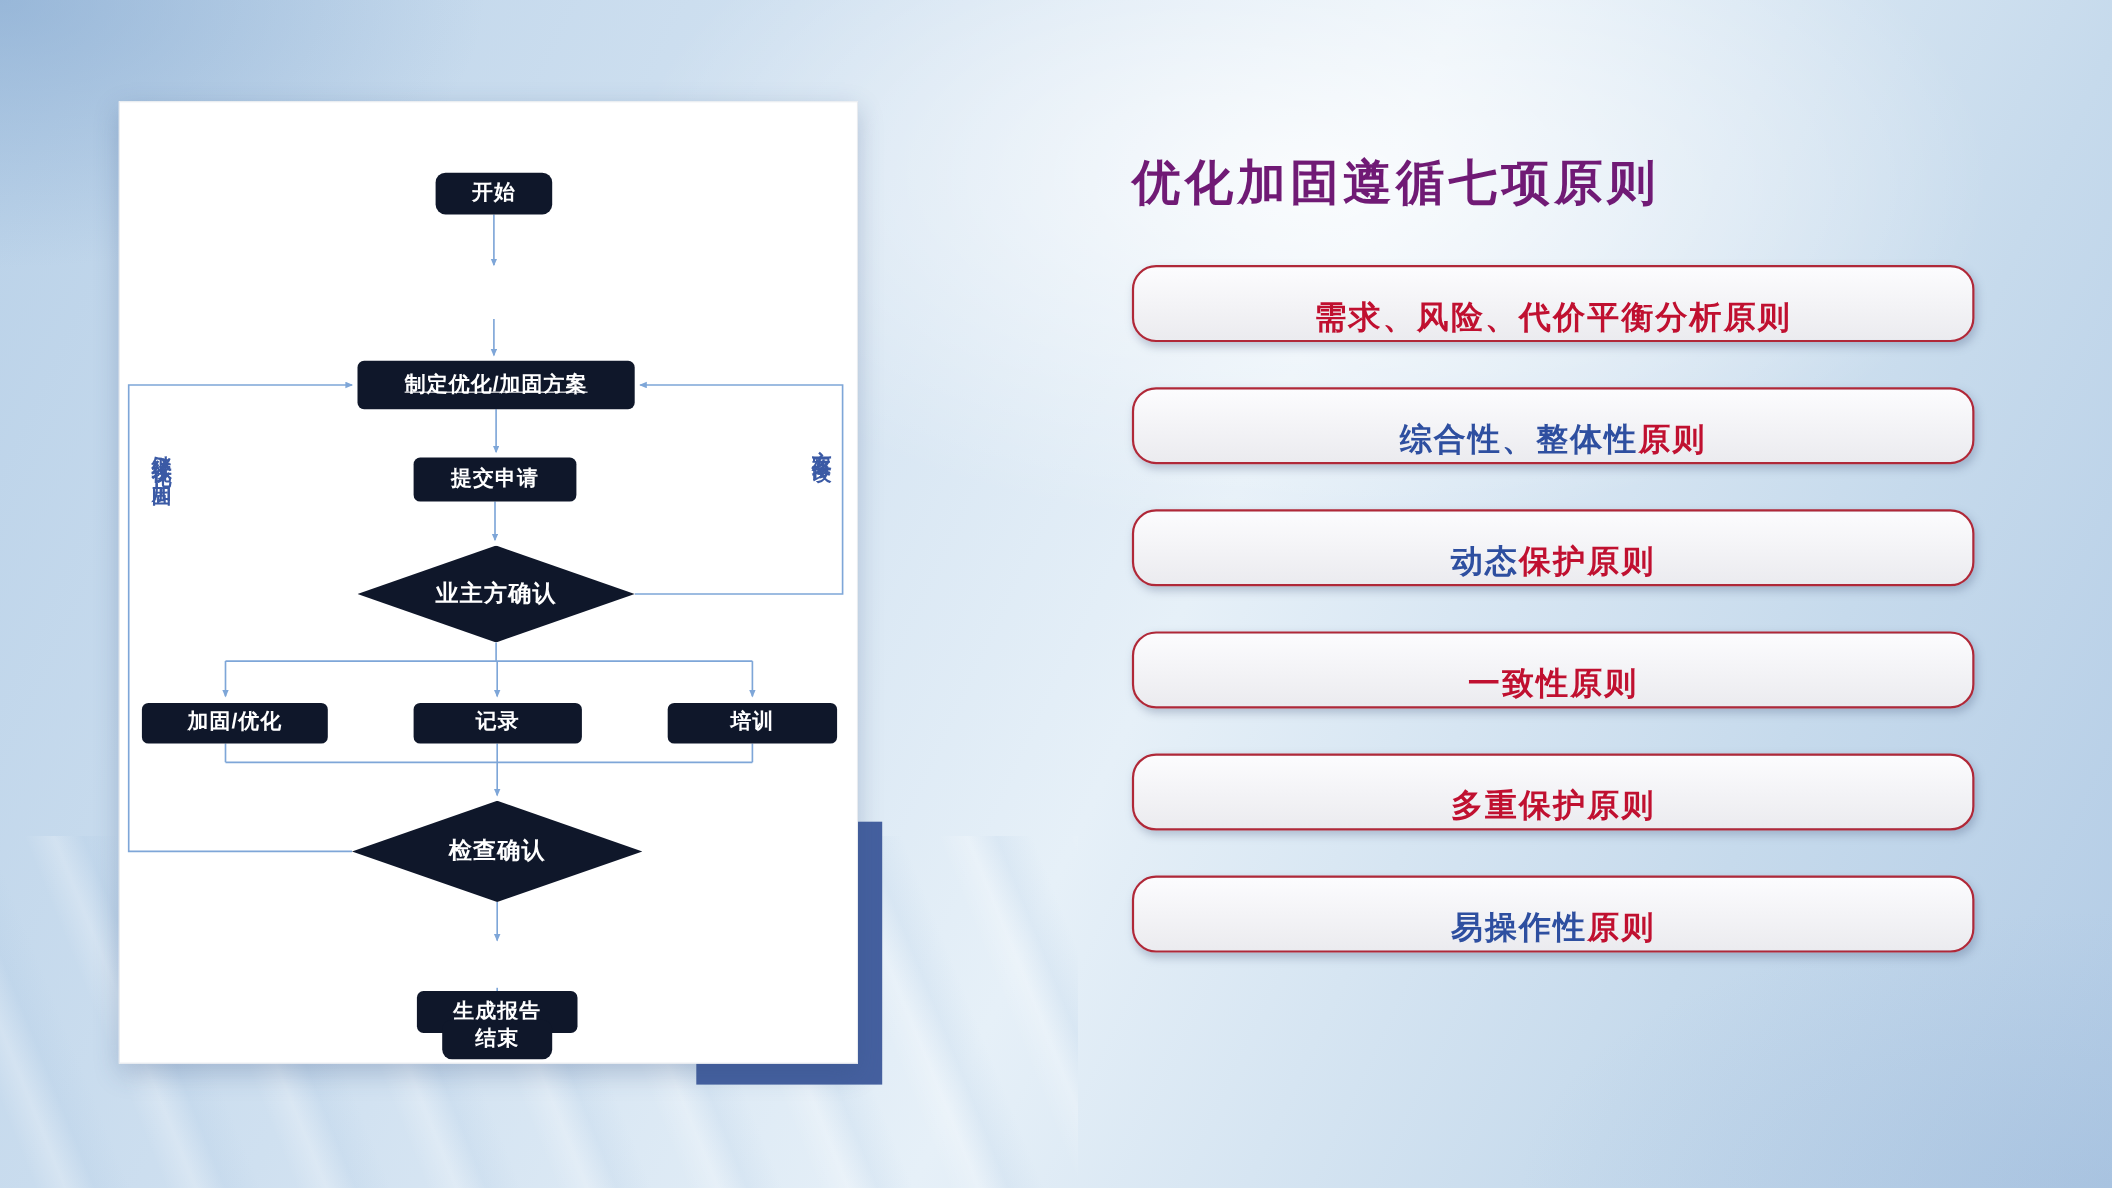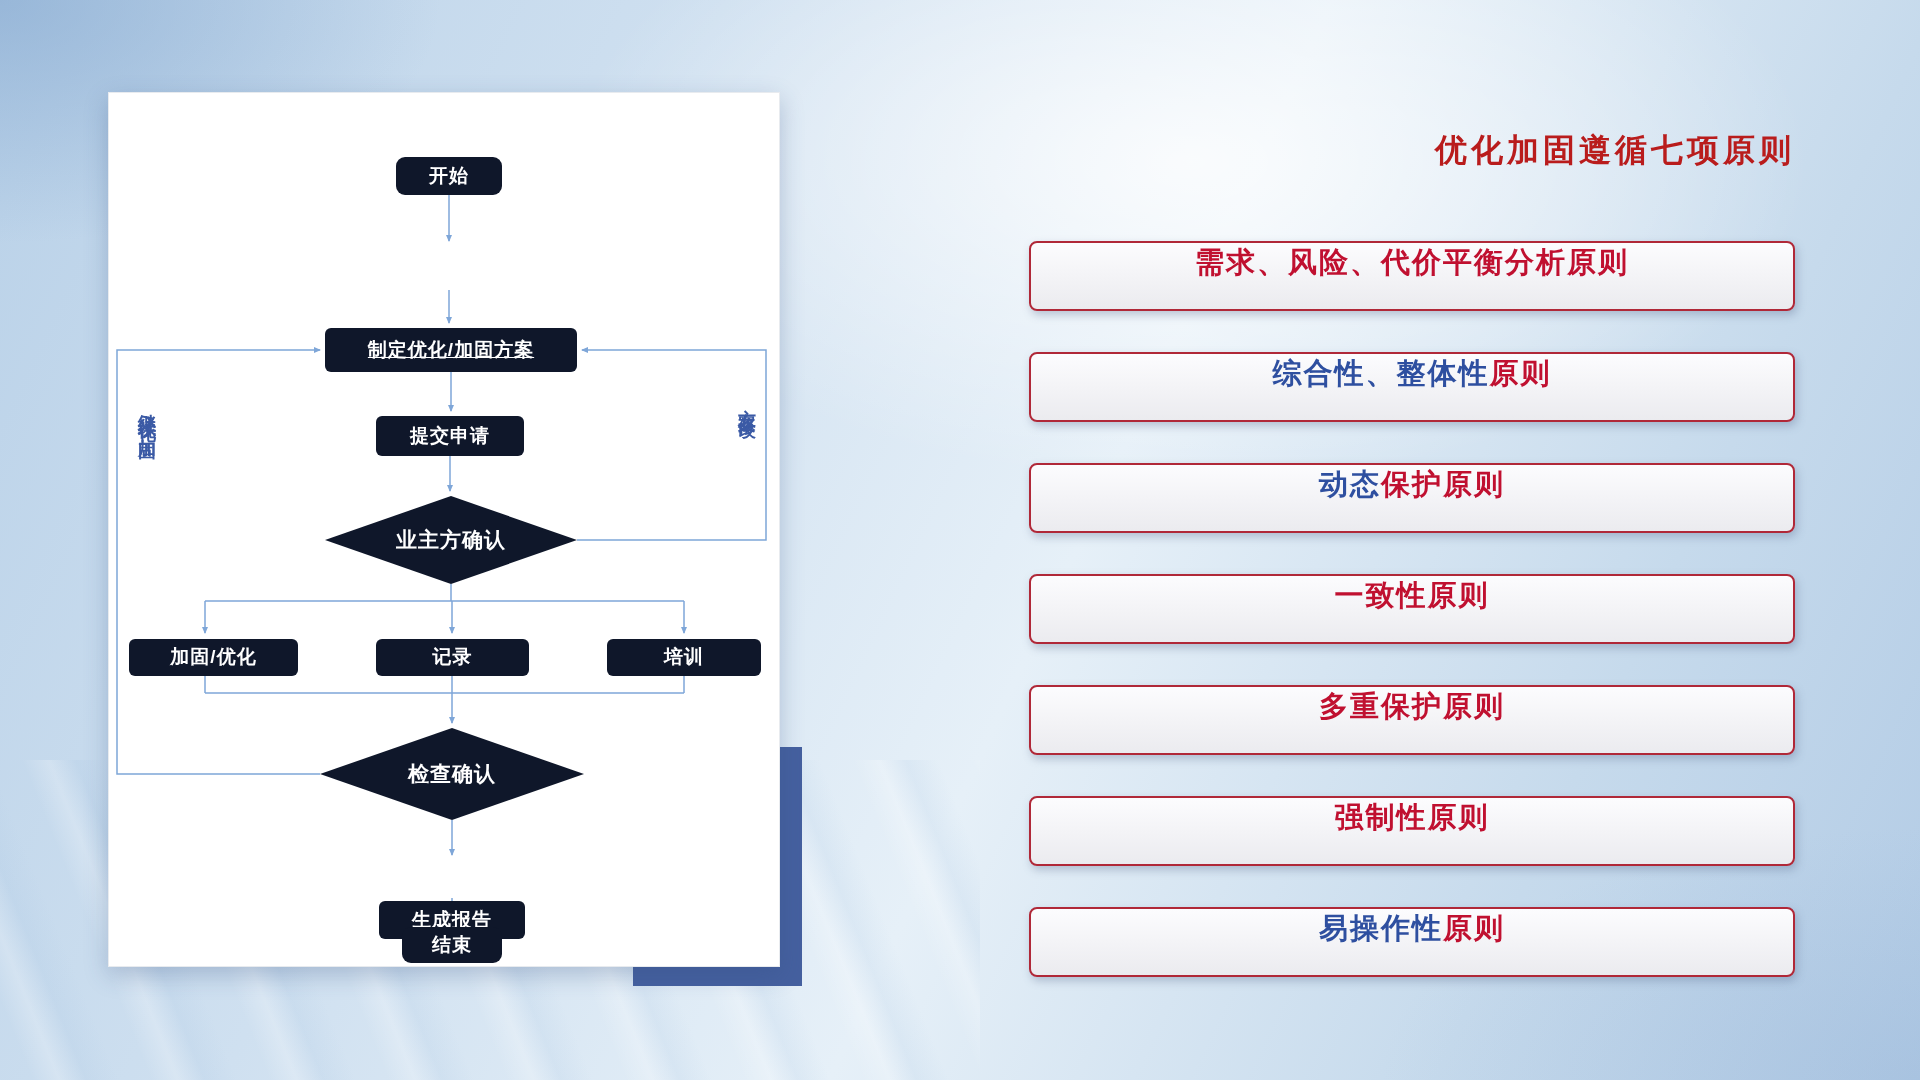--- a/index.html
+++ b/index.html
@@ -41,29 +41,29 @@
   .n-check  { left:211px; top:635px; width:264px; height:92px; }
   .n-report { left:270px; top:767px; width:146px; height:38px;margin-top:41px; }
   .n-end    { left:293px; top:834px; width:100px; height:36px; }
   .vlabel{
     position:absolute; writing-mode:vertical-rl; letter-spacing:4px;
     color:#3b5aa5; font-weight:700; font-size:18px;
   }
   .vl-left { left:26px;  top:306px; height:160px; }
   .vl-right{ left:626px; top:302px; height:110px; }
   .slide-title{
-    position:absolute; left:1029px; top:108px; width:766px; text-align:right;
-    font-size:32px; font-weight:700; color:#b91c1c; letter-spacing:4px;
+    position:absolute; left:1029px; top:108px; width:766px; text-align:left;
+    font-size:44px; font-weight:700; color:#701a75; letter-spacing:4px;
   }
   .principles{ position:absolute; left:1029px; top:241px; width:766px; }
   .principle{
-    height:66px; border:2px solid #b02838; border-radius:8px; margin-bottom:41px;
+    height:66px; border:2px solid #b02838; border-radius:22px; margin-bottom:41px;
     background:linear-gradient(#fcfcfe,#ebebef);
     box-shadow:2px 4px 8px rgba(90,105,140,.35);
-    display:flex; align-items:flex-start; justify-content:center;
+    display:flex; align-items:flex-end; justify-content:center;
     font-size:29px; font-weight:600; letter-spacing:2px;
   }
 </style>
 </head>
 <body>
 
 <div class="streaks"></div>
 <div class="accent-rect"></div>
 
 <div class="card">
@@ -126,19 +126,16 @@
       <span style="color: rgb(46, 79, 160);">动态</span>
       <span style="color: rgb(192, 16, 48);">保护原则</span>
     </div>
     <div class="principle">
       <span style="color: rgb(192, 16, 48);">一致性原则</span>
     </div>
     <div class="principle">
       <span style="color: rgb(192, 16, 48);">多重保护原则</span>
     </div>
     <div class="principle">
-      <span style="color: rgb(192, 16, 48);">强制性原则</span>
-    </div>
-    <div class="principle">
       <span style="color: rgb(46, 79, 160);">易操作性</span>
       <span style="color: rgb(192, 16, 48);">原则</span>
     </div>
   </div>
 
 </body></html>

